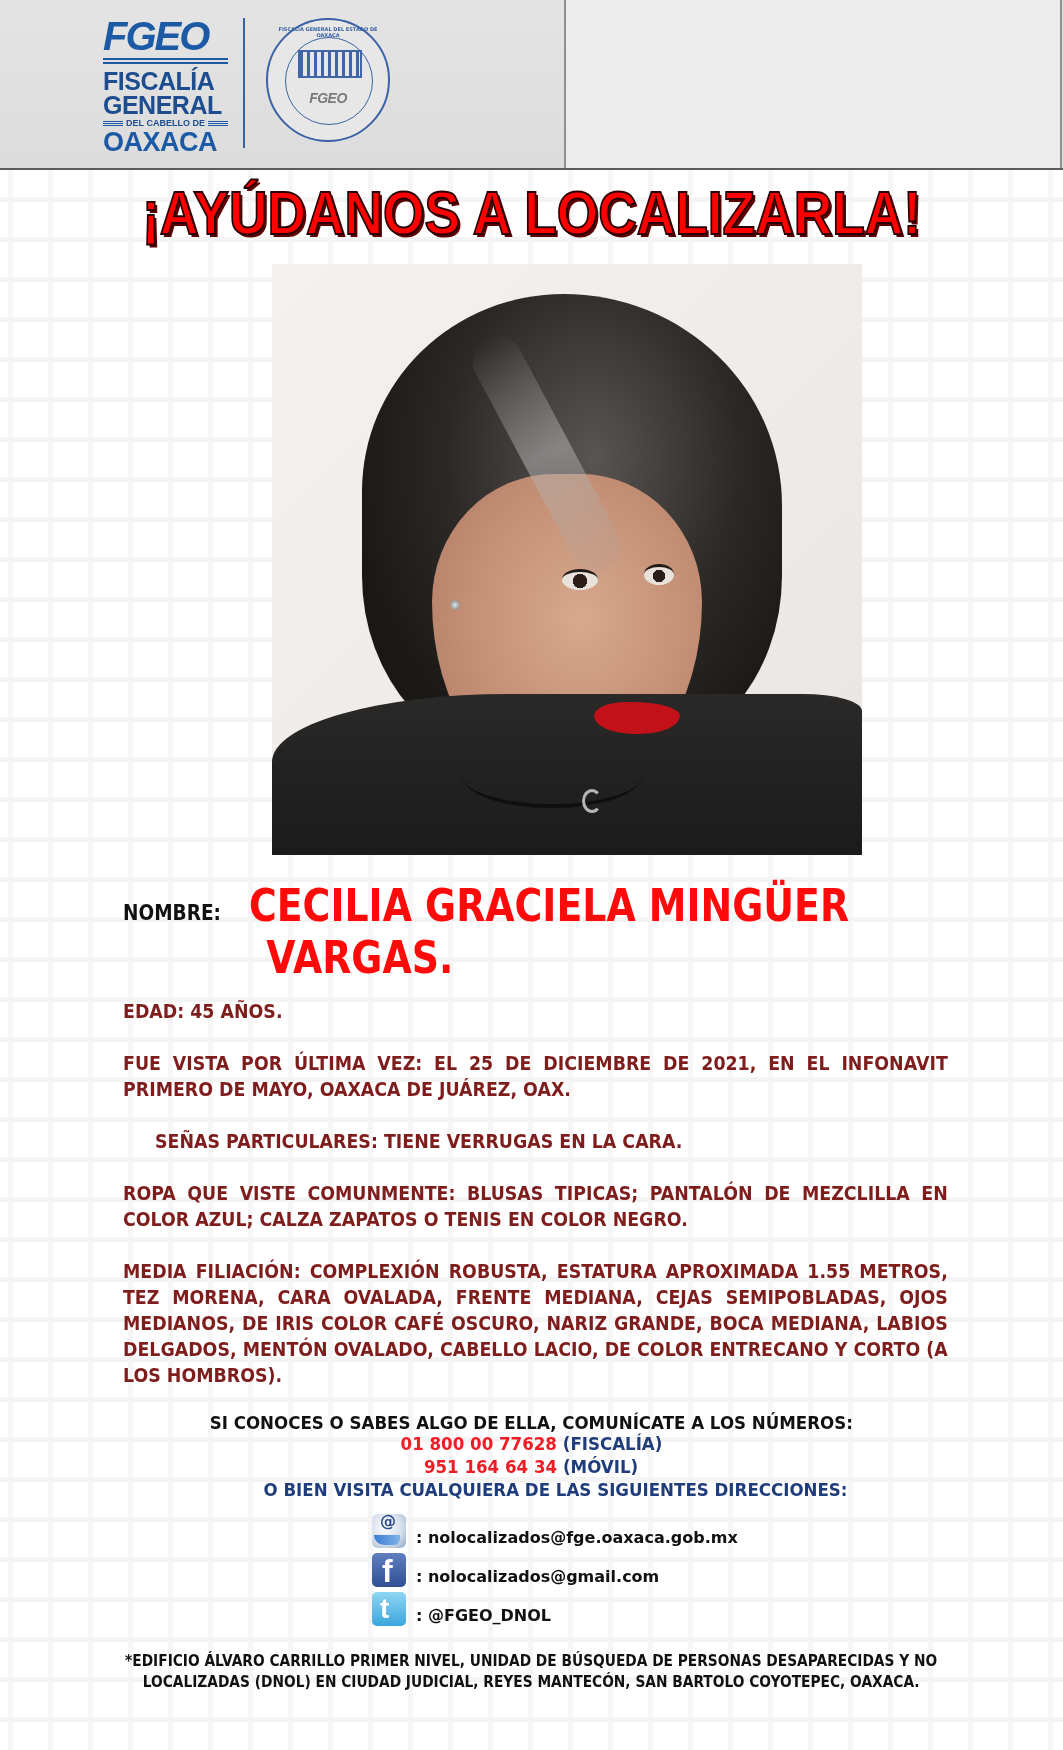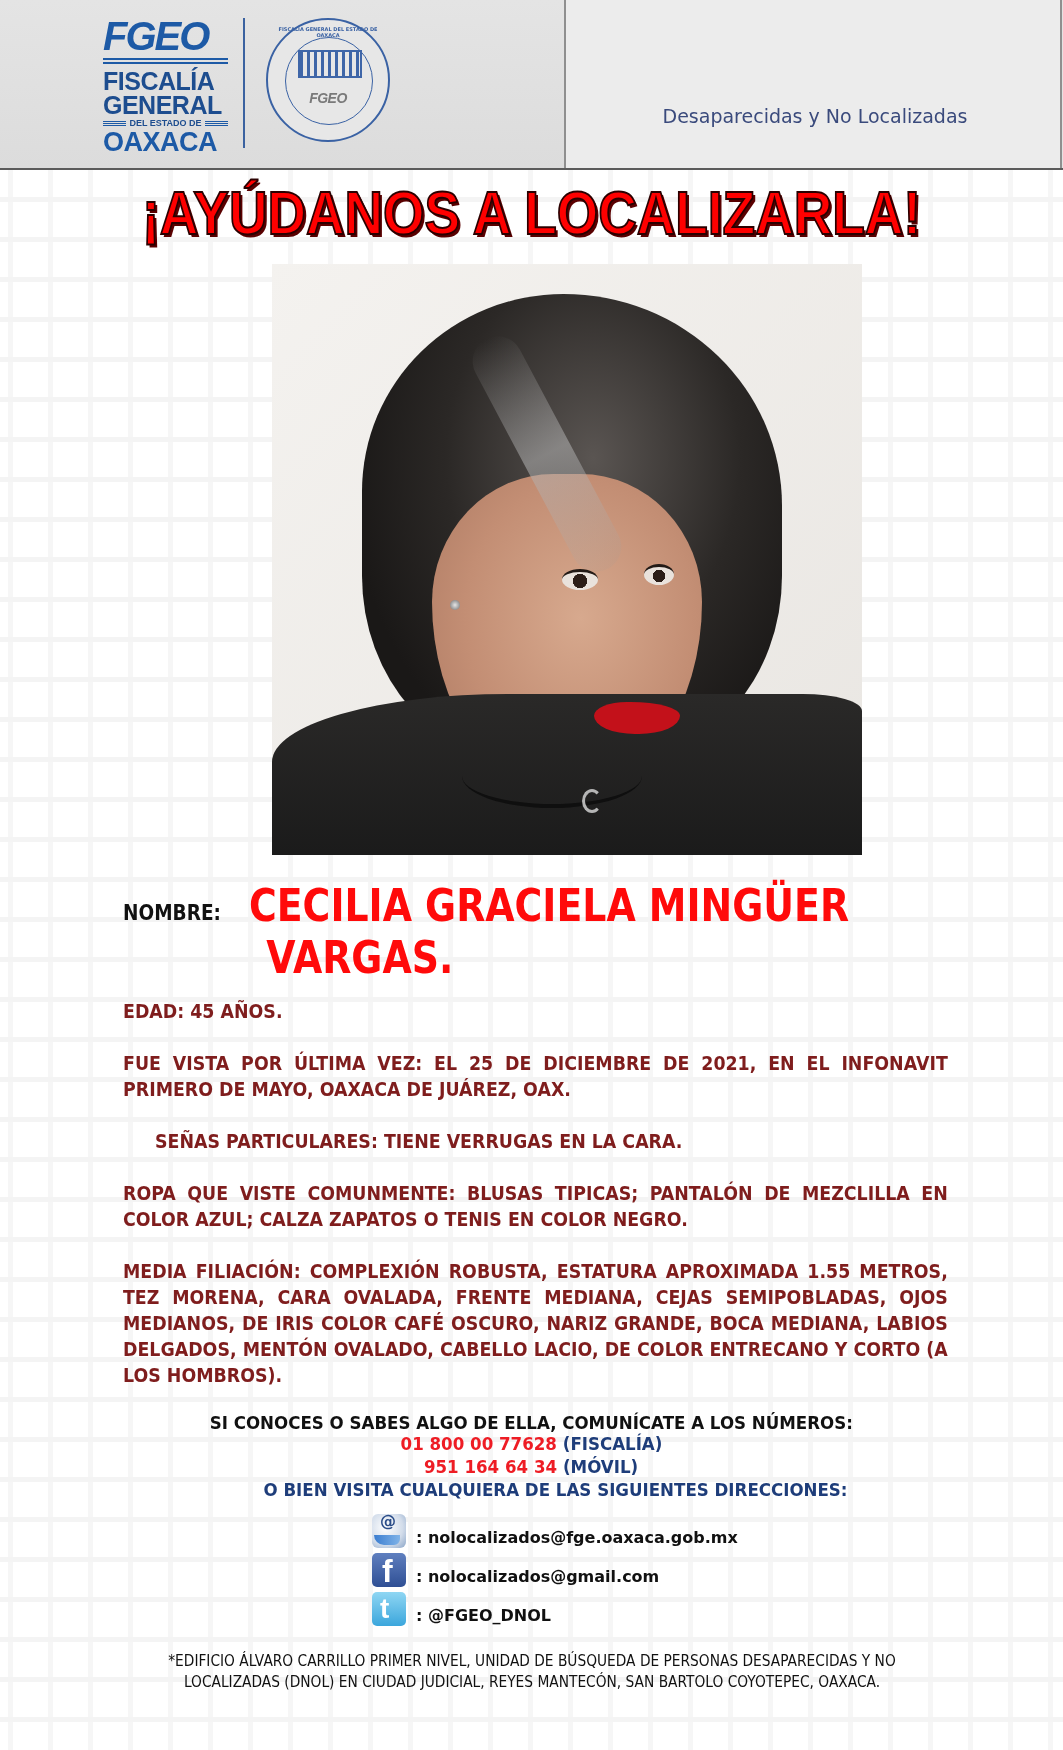--- a/index.html
+++ b/index.html
@@ -187,55 +187,54 @@
       font-weight: bold; font-size: 32px; color: #ffffff; line-height: 34px;
     }
     .icon-tw { background: linear-gradient(180deg, #8fd6f3, #3ba6dc); }
     .icon-tw span {
       position: absolute; left: 8px; top: 1px; font-family: "Liberation Sans", sans-serif;
       font-weight: bold; font-size: 28px; color: #ffffff; line-height: 32px;
     }
     .social-text { font-family: "DejaVu Sans", sans-serif; font-weight: bold; font-size: 16px; color: #111; margin-left: 10px; line-height: 18px; padding-bottom: 1px; }
     .footer-note {
       position: absolute; left: 0; top: 1650px; width: 1063px; text-align: center;
-      font-size: 16px; line-height: 21px; font-weight: normal; color: #111;
+      font-size: 16px; line-height: 21px; font-weight: bold; color: #111;
     }
     .footer-note .inner { display: inline-block; transform: scaleX(0.86); }
   </style>
 </head>
 <body>
 
 <div class="bg-pattern"></div>
 
 <div class="header">
   <div class="header-left">
     <div class="fgeo-block">
       <div class="fgeo-word">FGEO</div>
       <div class="fgeo-lines"></div>
       <div class="fgeo-text">FISCALÍA</div>
       <div class="fgeo-text">GENERAL</div>
       <div class="fgeo-sub">
         <span class="rule"></span>
-        <span>DEL ESTADO DE</span>
+        <span>DEL CABELLO DE</span>
         <span class="rule"></span>
       </div>
       <div class="fgeo-oaxaca">OAXACA</div>
     </div>
     <div class="logo-vline"></div>
     <div class="seal">
       <div class="seal-ring-text">FISCALÍA GENERAL DEL ESTADO DE OAXACA</div>
       <div class="seal-inner"></div>
       <div class="seal-building"></div>
       <div class="seal-fgeo">FGEO</div>
     </div>
   </div>
   <div class="header-divider"></div>
   <div class="header-right"></div>
   <div class="dnol-sub">
-    <div>Desaparecidas y No Localizadas</div>
   </div>
 </div>
 
 <div class="headline">¡AYÚDANOS A LOCALIZARLA!</div>
 
 <div class="photo">
   <div class="wall"></div>
   <div class="hair"></div>
   <div class="face"></div>
   <div class="streak"></div>

